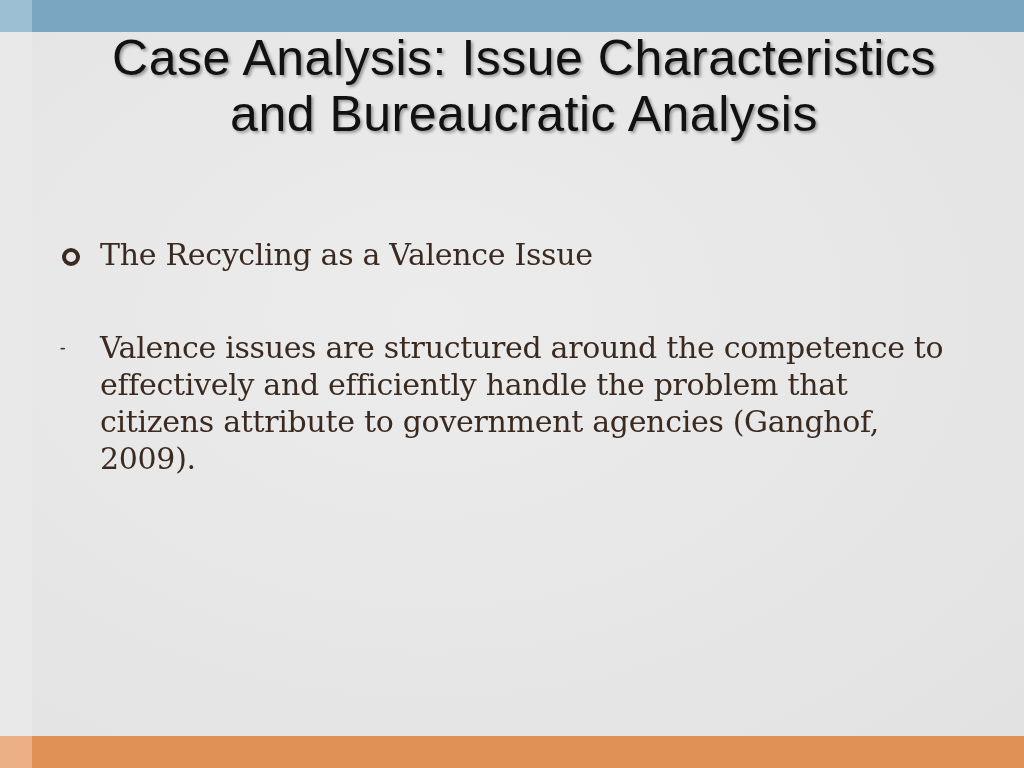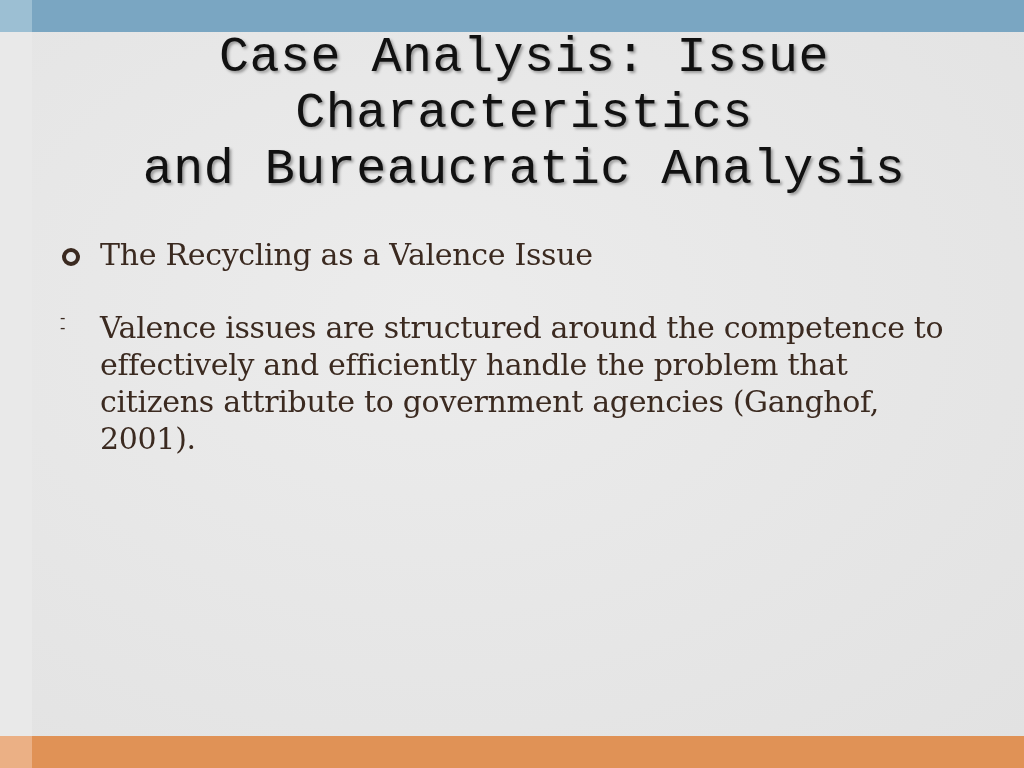--- a/index.html
+++ b/index.html
@@ -28,32 +28,32 @@
       position: absolute; left: 32px; bottom: 0; right: 0; height: 32px;
       background: #e09256;
     }
     .bottom-bar-corner {
       position: absolute; left: 0; bottom: 0; width: 32px; height: 32px;
       background: #ebb085;
     }
     .title {
       position: absolute; left: 40px; right: 16px; top: 30px;
       text-align: center;
-      font-family: Liberation Mono, monospace;
+      font-family: Liberation Sans, sans-serif;
       font-size: 50px; line-height: 56px; color: #111;
       text-shadow: 2px 2px 3px rgba(0,0,0,0.35);
       letter-spacing: 0.5px;
     }
     .content {
       position: absolute; left: 58px; top: 236px; width: 900px;
       color: #3b2a20;
       font-size: 30px;
     }
     .item { position: relative; padding-left: 42px; line-height: 37px; }
-    .item.lvl1 { margin-bottom: 26px; }
+    .item.lvl1 { margin-bottom: 56px; }
     .item.dash { margin-bottom: 36px; }
     .bullet-ring {
       display: inline-block; width: 10px; height: 10px;
       border: 4px solid #3b2a20; border-radius: 50%;
       position: absolute; left: 4px; top: 12px;
     }
     .dash-marker {
       position: absolute; left: 2px; top: 0; font-size: 16px; color: #3b2a20;
     }
     .text { font-size: 30px; color: #3b2a20; letter-spacing: -0.3px; }
@@ -76,15 +76,15 @@
 <div class="content">
   <div class="item lvl1">
     <span class="bullet-ring"></span>
     <span class="text">The Recycling as a Valence Issue</span>
   </div>
   <div class="item dash">
     <span class="dash-marker">-</span>
   </div>
   <div class="item dash">
     <span class="dash-marker">-</span>
-    <span class="text">Valence issues are structured around the competence to effectively and efficiently handle the problem that citizens attribute to government agencies (Ganghof, 2001).</span>
+    <span class="text">Valence issues are structured around the competence to effectively and efficiently handle the problem that citizens attribute to government agencies (Ganghof, 2009).</span>
   </div>
 </div>
 
 </body></html>

